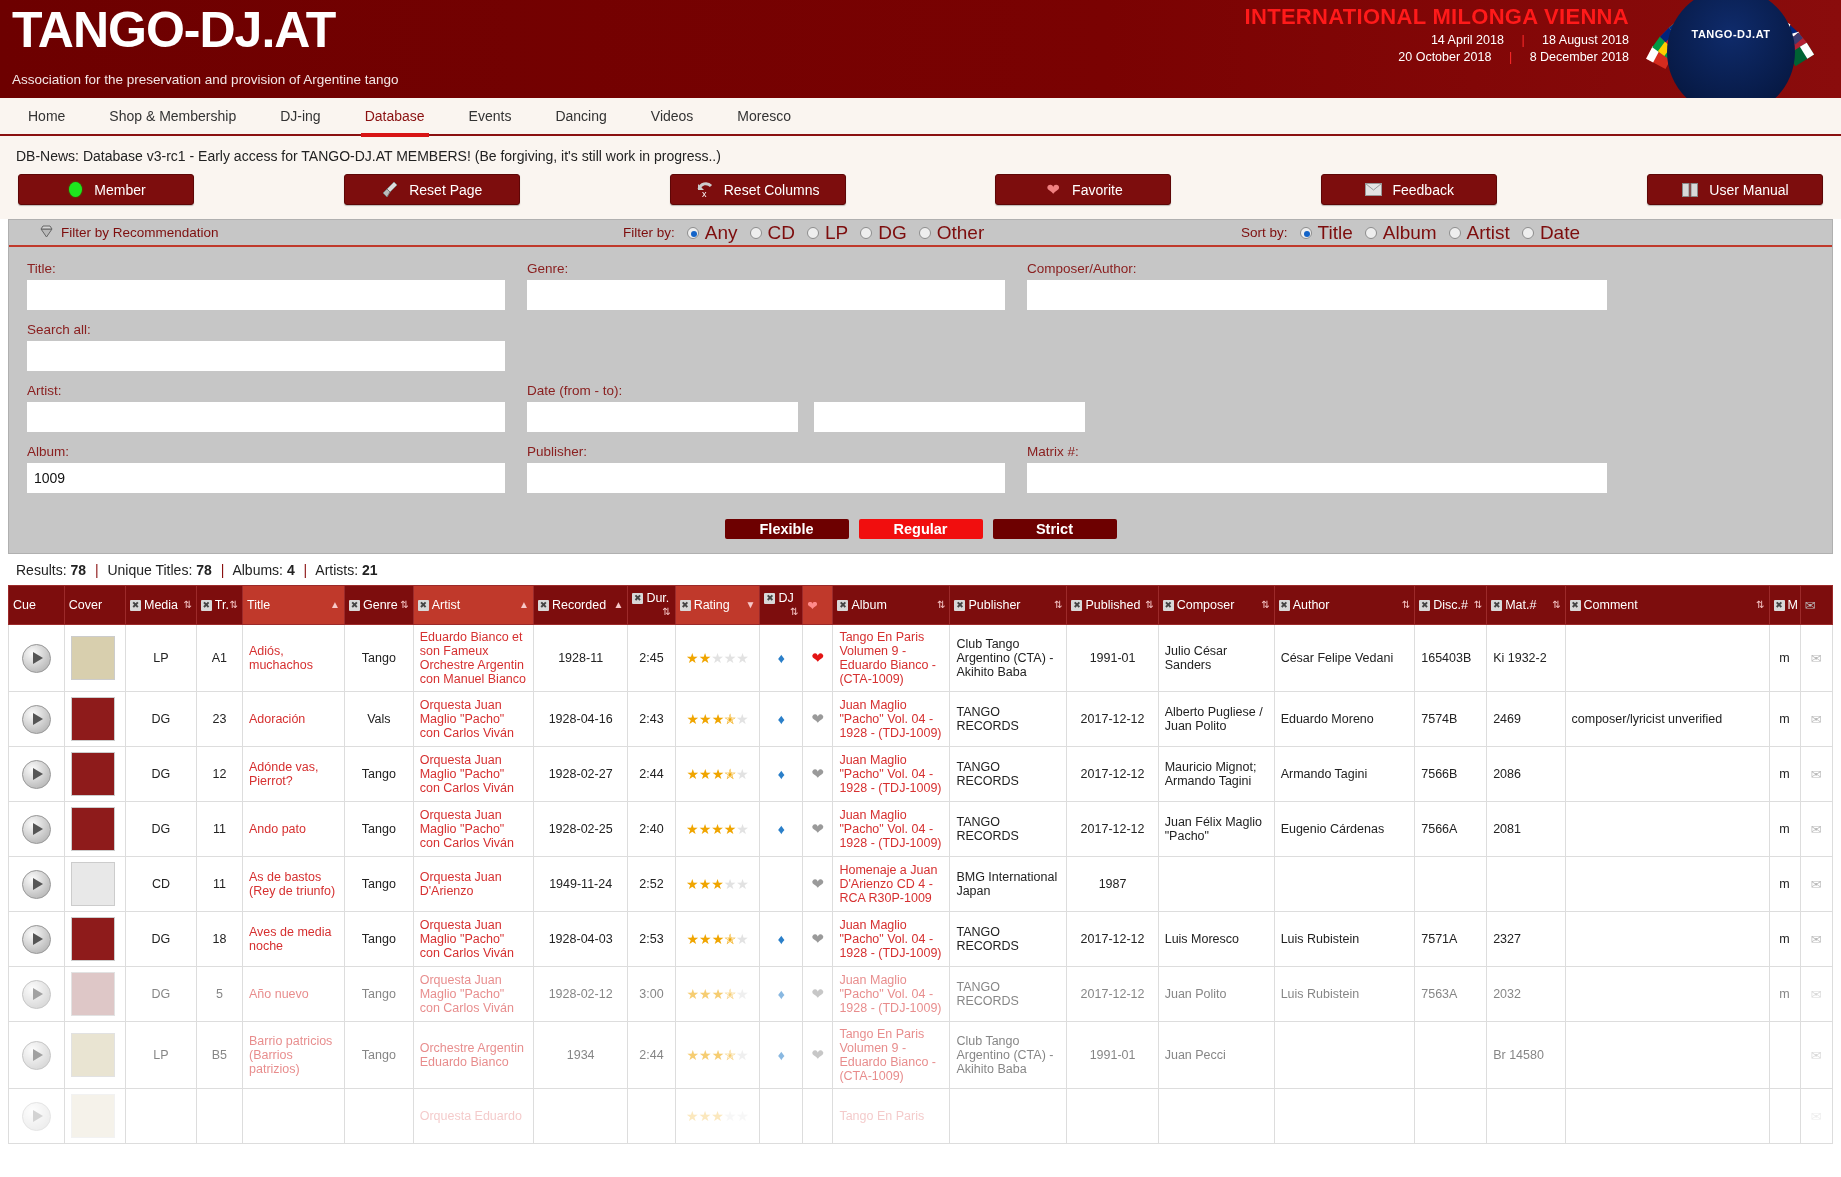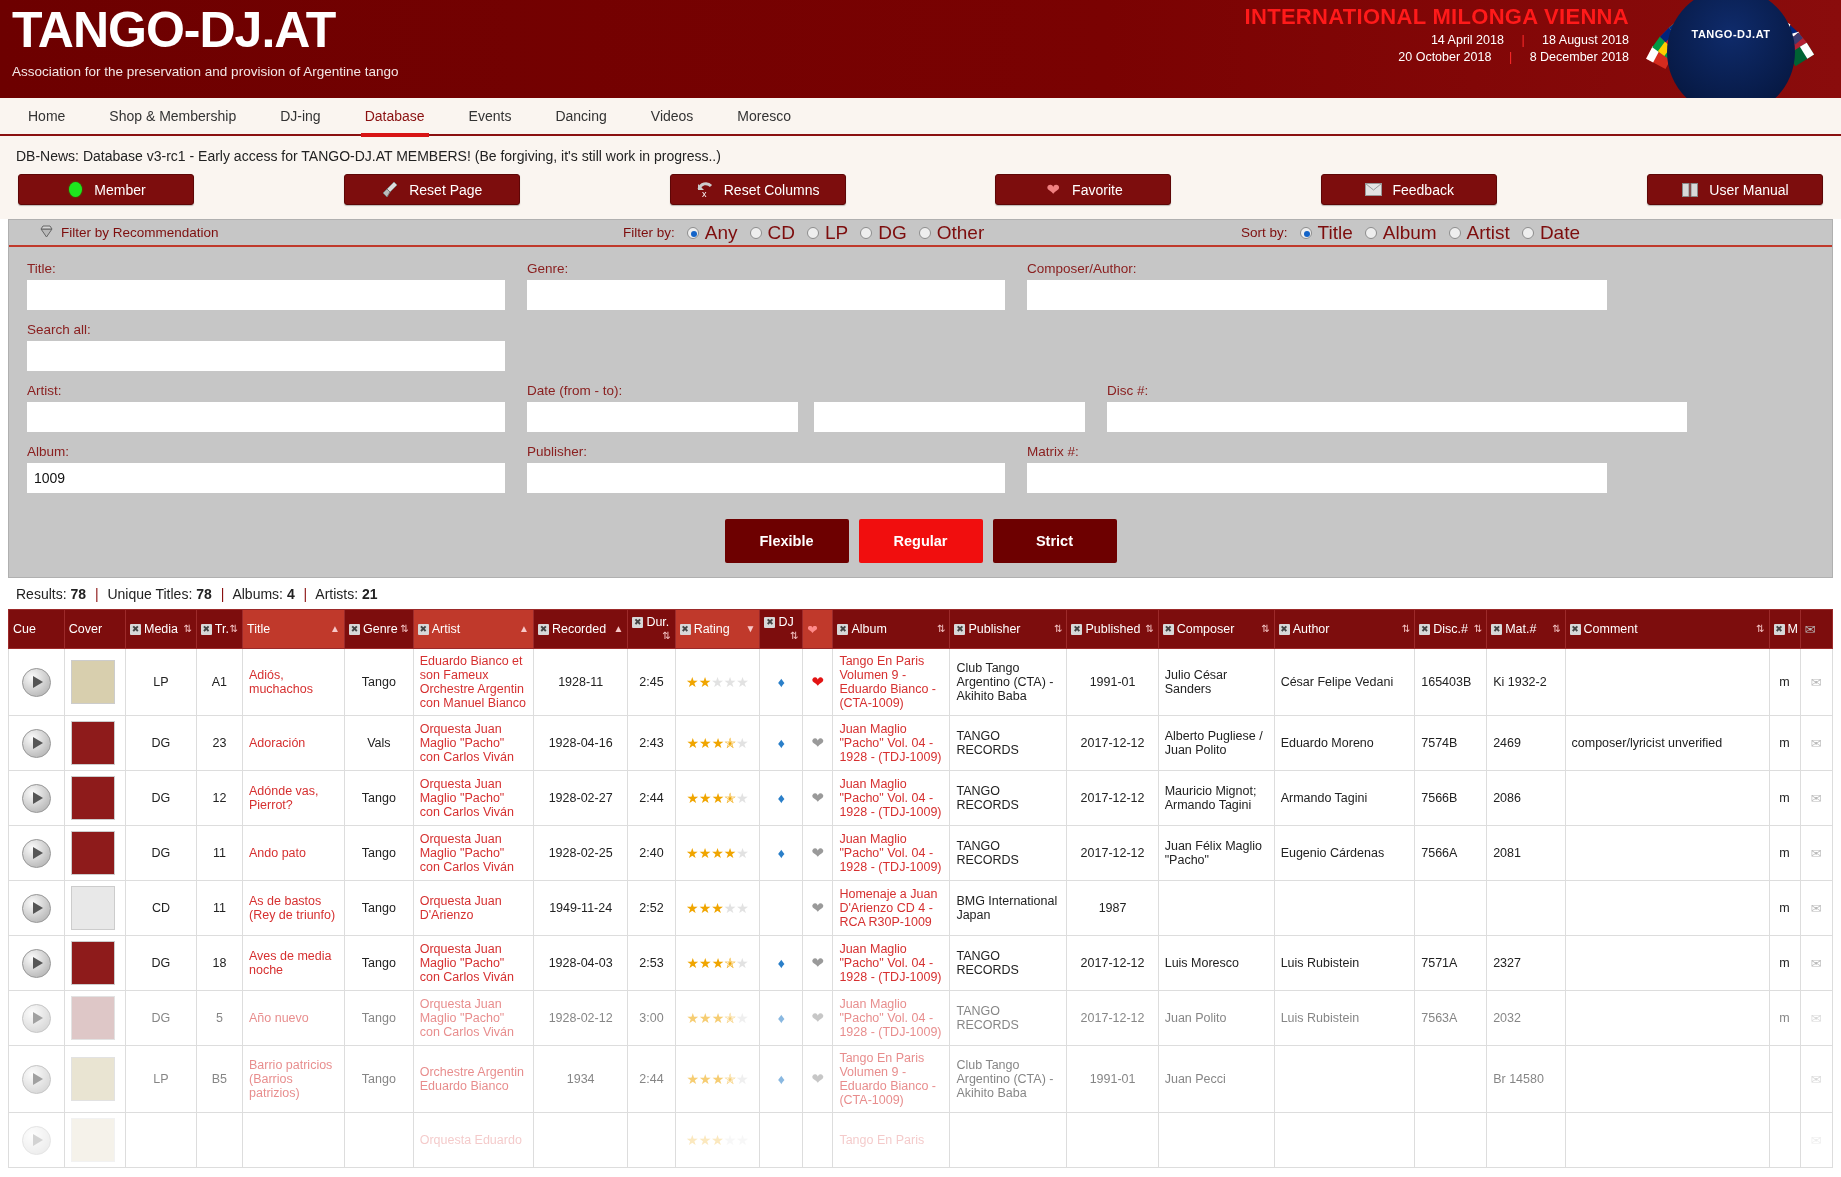--- a/index.html
+++ b/index.html
@@ -19,21 +19,21 @@
     height:98px;
     background:#700000;
     background:linear-gradient(90deg,#6d0000 0%, #7a0202 60%, #8a0c0c 100%);
     overflow:hidden;
   }
   .brand{ position:absolute; left:12px; top:2px; }
   .brand-title{
     font-size:50px; font-weight:bold; color:#fff; letter-spacing:-1px;
     line-height:56px; font-family:"Liberation Sans", sans-serif;
   }
-  .brand-sub{ font-size:13.5px; color:#f3e6e6; margin-top:6px; }
+  .brand-sub{ font-size:13.5px; color:#f3e6e6; margin-top:14px; }
 
   .milonga{ position:absolute; right:212px; top:4px; text-align:right; }
   .milonga-title{
     color:#ff1a1a; font-weight:bold; font-size:22px; letter-spacing:0.3px;
   }
   .milonga-dates{ color:#ffffff; font-size:12.5px; }
   .milonga-dates .row{ margin-top:3px; white-space:nowrap; }
   .milonga-dates .sep{ color:#ff2b2b; margin:0 14px; }
 
   .flag-logo{ position:absolute; right:10px; top:2px; width:200px; height:92px; }
@@ -112,21 +112,21 @@
     font-family:"Liberation Sans", sans-serif; font-size:14px; padding:0 6px;
     color:#111;
   }
   .w-left{ width:478px; }
   .w-mid{ width:478px; }
   .w-right{ width:580px; }
   .w-date{ width:271px; }
 
   .mode-row{ display:flex; justify-content:center; gap:10px; padding:8px 0 14px 0; }
   .mbtn{
-    width:124px; height:44px; border:none; border-radius:2px;
+    width:124px; height:20px; border:none; border-radius:2px;
     color:#fff; font-size:14.5px; font-weight:bold; cursor:pointer;
     display:flex; align-items:center; justify-content:center;
     background:#6d0000;
   }
   .mbtn.sel{ background:#f10e0e; }
 
   
   .results-line{
     padding:8px 0 7px 16px; font-size:14px; color:#222;
   }
@@ -411,24 +411,20 @@
       <div class="fcell">
         <label>Artist:</label>
         <input class="finput w-left" type="text" value="" style="">
       </div>
       <div class="fcell">
         <label>Date (from - to):</label>
         <div style="display:flex;gap:16px;">
           <input class="finput w-date" type="text" value="" style="">
           <input class="finput w-date" type="text" value="" style="">
         </div>
-      </div>
-      <div class="fcell">
-        <label>Disc #:</label>
-        <input class="finput w-right" type="text" value="" style="">
       </div>
     </div>
 
     <div class="frow">
       <div class="fcell">
         <label>Album:</label>
         <input class="finput w-left" type="text" value="1009" style="">
       </div>
       <div class="fcell">
         <label>Publisher:</label>

